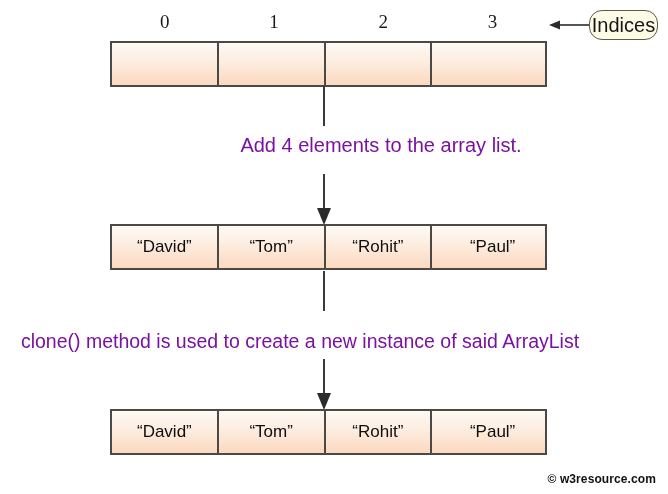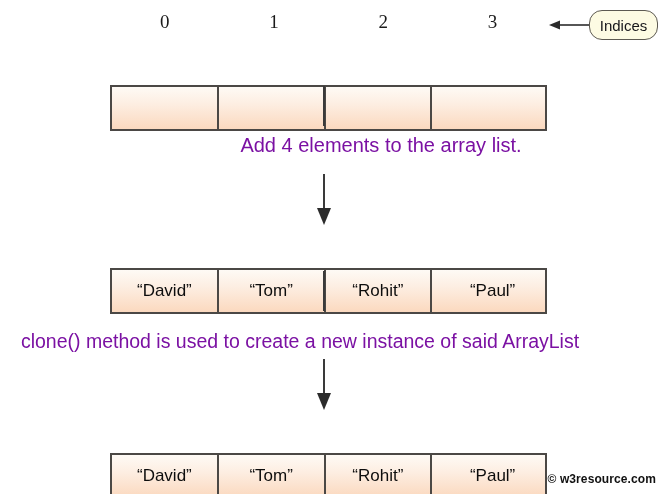--- a/index.html
+++ b/index.html
@@ -44,21 +44,20 @@
   
   .array {
     position: absolute;
     left: 110px;
     width: 437px;
     height: 46px;
     display: flex;
     border: 2px solid #4b4845;
     box-sizing: border-box;
     background: linear-gradient(to bottom, #fdf4ec 0%, #fbe7d8 45%, #fbd8bd 100%);
-    margin-top: 44px;
   }
   .array-empty { top: 41px; }
   .array-filled-1 { top: 224px; }
   .array-filled-2 { top: 409px; }
 
   .cell {
     flex: 1 1 0;
     box-sizing: border-box;
     border-right: 2px solid #4b4845;
     display: flex;
@@ -79,21 +78,21 @@
     top: 10px;
     width: 69px;
     height: 30px;
     border: 1px solid #5d5a52;
     border-radius: 13px;
     background: #fdfbe3;
     display: flex;
     align-items: center;
     justify-content: center;
     font-family: "Liberation Sans", sans-serif;
-    font-size: 15px;
+    font-size: 20px;
     color: #16161a;
     box-sizing: border-box;
   }
   .indices-arrow {
     position: absolute;
     left: 549px;
     top: 16px;
     width: 42px;
     height: 18px;
   }

